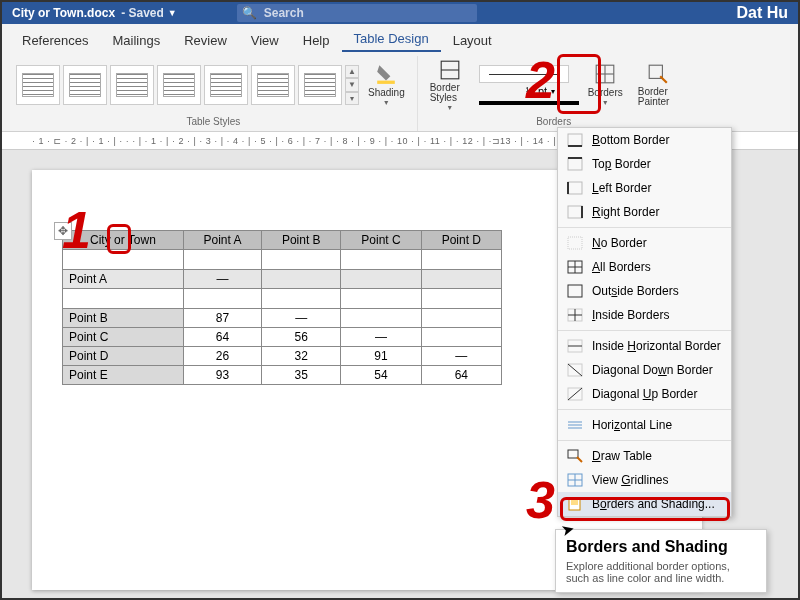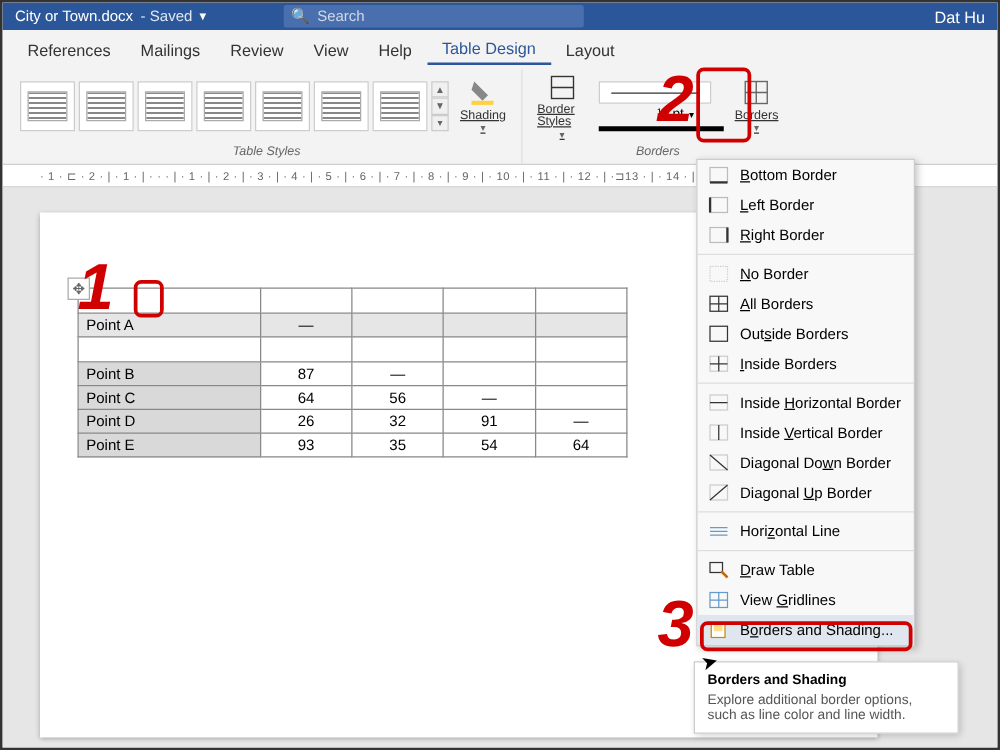--- a/index.html
+++ b/index.html
@@ -1,43 +1,43 @@
 <!DOCTYPE html>
 <html><head>
 <meta charset="utf-8">
 <style>
 * { margin: 0; padding: 0; box-sizing: border-box; font-family: "Segoe UI", Arial, sans-serif; }
 body { width: 800px; height: 600px; background: #e6e6e6; overflow: hidden; position: relative; border: 2px solid #333; }
 
-.titlebar { height: 22px; background: #2b579a; color: #fff; display: flex; align-items: center; padding: 0 6px; font-size: 12px; }
+.titlebar { height: 22px; background: #2b579a; color: #fff; display: flex; align-items: center; padding: 0 6px; font-size: 12px; font-weight: bold; }
 .titlebar .doc-title { margin-left: 4px; }
 .titlebar .saved-state { margin-left: 6px; opacity: 0.85; }
 .titlebar .dropdown-caret { margin-left: 4px; font-size: 9px; }
 .titlebar .spacer { flex: 1; }
 .titlebar .search-box { height: 18px; width: 240px; background: #4a6fae; border-radius: 2px; display: flex; align-items: center; padding: 0 6px; color: #d0d8e8; font-size: 12px; }
 .titlebar .search-box .icon { margin-right: 6px; }
-.titlebar .user { margin-left: auto; margin-right: 4px; font-size: 13px; }
+.titlebar .user { margin-left: auto; margin-right: 4px; font-size: 16px; }
 
 .ribbon-tabs { height: 28px; background: #f3f3f3; display: flex; align-items: flex-end; padding: 0 8px; font-size: 13px; }
 .ribbon-tabs .tab { padding: 4px 12px; color: #333; cursor: pointer; }
 .ribbon-tabs .tab.active { color: #2b579a; border-bottom: 2px solid #2b579a; font-weight: 500; }
 
 .ribbon { height: 80px; background: #f3f3f3; border-bottom: 1px solid #d0d0d0; display: flex; padding: 4px 8px 0; font-size: 11px; }
 .ribbon-group { display: flex; flex-direction: column; align-items: center; padding: 0 6px; border-right: 1px solid #e0e0e0; }
 .ribbon-group:last-child { border-right: none; }
 .ribbon-group .group-content { display: flex; align-items: center; gap: 3px; height: 58px; }
-.ribbon-group .group-label { font-size: 10px; color: #666; margin-top: 2px; font-style: italic; }
+.ribbon-group .group-label { font-size: 10px; color: #666; margin-top: 2px; }
 
 .style-thumb { width: 44px; height: 40px; background: #fff; border: 1px solid #ccc; display: flex; align-items: center; justify-content: center; }
 .style-thumb .thumb-lines { width: 32px; height: 24px; background:
   repeating-linear-gradient(to bottom, #888 0 1px, transparent 1px 4px); border: 1px solid #aaa; }
 .style-scroll { width: 14px; height: 40px; display: flex; flex-direction: column; }
 .style-scroll .sbtn { flex: 1; background: #f0f0f0; border: 1px solid #ccc; display: flex; align-items: center; justify-content: center; font-size: 8px; color: #666; }
 
-.ribbon-btn { display: flex; flex-direction: column; align-items: center; padding: 2px 6px; font-size: 10px; color: #333; cursor: pointer; text-decoration: underline; }
+.ribbon-btn { display: flex; flex-direction: column; align-items: center; padding: 2px 6px; font-size: 10px; color: #333; cursor: pointer; }
 .ribbon-btn .ricon { width: 22px; height: 22px; display: flex; align-items: center; justify-content: center; margin-bottom: 2px; }
 .ribbon-btn .caret { font-size: 8px; color: #666; }
 
 .border-style-row { display: flex; flex-direction: column; gap: 2px; }
 .border-style-row .line-preview { width: 90px; height: 18px; border: 1px solid #ccc; background: #fff; display:flex; align-items:center; justify-content:center; }
 .border-style-row .line-preview .hr { width:70px; border-top:1px solid #333; }
 .border-style-row .widthsel { display:flex; align-items:center; gap:4px; font-size:11px;margin-left:47px; }
 .pen-color { width: 100px; height: 4px; background: #000; margin-top: 2px; }
 
 .borders-btn { position: relative; }
@@ -58,21 +58,21 @@
 
 .dropdown-menu { position: absolute; top: 125px; left: 555px; width: 175px; background: #f8f8f8; border: 1px solid #ccc; box-shadow: 2px 2px 6px rgba(0,0,0,0.25); font-size: 12px; z-index: 50; }
 .dropdown-menu .menu-item { display: flex; align-items: center; padding: 4px 8px; gap: 8px; cursor: pointer; }
 .dropdown-menu .menu-item:hover, .dropdown-menu .menu-item.hover { background: #e0e6ef; }
 .dropdown-menu .menu-item .micon { width: 18px; height: 16px; display: flex; align-items: center; justify-content: center; }
 .dropdown-menu .menu-item .micon svg { width: 16px; height: 14px; }
 .dropdown-menu .sep { height: 1px; background: #ddd; margin: 3px 0; }
 .dropdown-menu .menu-item u { text-decoration: underline; }
 
 .tooltip { position: absolute; top: 527px; left: 553px; width: 212px; background: #fff; border: 1px solid #ccc; box-shadow: 2px 2px 6px rgba(0,0,0,0.2); padding: 8px 10px; font-size: 11px; z-index: 60; }
-.tooltip .tt-title { font-weight: bold; margin-bottom: 4px; font-size: 11px; }
+.tooltip .tt-title { font-weight: bold; margin-bottom: 4px; font-size: 16px; }
 .tooltip .tt-body { color: #555; }
 
 .callout { position: absolute; font-family: Arial, sans-serif; font-size: 52px; font-weight: 900; font-style: italic; color: #d00000; z-index: 100; pointer-events: none; }
 .callout-box { position: absolute; border: 3px solid #d00000; border-radius: 6px; z-index: 99; pointer-events: none; }
 
 .cursor-ptr { position: absolute; top: 518px; left: 559px; font-size: 16px; z-index: 110; pointer-events: none; color:#000; transform: rotate(-15deg); }
 </style>
 </head>
 <body>
 
@@ -168,32 +168,48 @@
         <div class="ricon">
           <svg viewBox="0 0 20 20">
               <rect x="2" y="2" width="16" height="16" fill="none" stroke="#666"></rect>
               <line x1="10" y1="2" x2="10" y2="18" stroke="#666"></line>
               <line x1="2" y1="10" x2="18" y2="10" stroke="#666"></line>
             </svg>
         </div>
         <span>Borders</span>
         <span class="caret">▾</span>
       </div>
+      <div class="ribbon-btn">
+        <div class="ricon">
+          <svg viewBox="0 0 20 20">
+              <rect x="2" y="2" width="12" height="12" fill="none" stroke="#666"></rect>
+              <path d="M12 12 L18 18" stroke="#c60" stroke-width="2"></path>
+            </svg>
+        </div>
+        <span style="max-width:40px;line-height:1">Border Painter</span>
+      </div>
     </div>
     <div class="group-label">Borders</div>
   </div>
 </div>
 
 <div class="ruler">· 1 · ⊏ · 2 · | · 1 · | · · · | · 1 · | · 2 · | · 3 · | · 4 · | · 5 · | · 6 · | · 7 · | · 8 · | · 9 · | · 10 · | · 11 · | · 12 · | ·⊐13 · | · 14 · | ·</div>
 
 <div class="doc-area">
   <div class="page">
     <div class="move-handle">✥</div>
     <table class="data-table">
       <tbody>
+          <tr>
+        <th>City or Town</th>
+        <th>Point A</th>
+        <th>Point B</th>
+        <th>Point C</th>
+        <th>Point D</th>
+      </tr>
       <tr class="gap">
             <td></td>
             <td></td>
             <td></td>
             <td></td>
             <td></td>
           </tr>
       <tr class="head2">
         <td class="left">Point A</td>
         <td>—</td>
@@ -248,20 +264,29 @@
           <rect x="1" y="1" width="14" height="12" fill="none" stroke="#bbb"></rect>
           <line x1="1" y1="13" x2="15" y2="13" stroke="#333" stroke-width="2"></line>
         </svg>
       </span>
       <span><u>B</u>ottom Border</span>
     </div>
     <div class="menu-item">
       <span class="micon">
         <svg viewBox="0 0 16 14">
           <rect x="1" y="1" width="14" height="12" fill="none" stroke="#bbb"></rect>
+          <line x1="1" y1="1" x2="15" y2="1" stroke="#333" stroke-width="2"></line>
+        </svg>
+      </span>
+      <span>To<u>p</u> Border</span>
+    </div>
+    <div class="menu-item">
+      <span class="micon">
+        <svg viewBox="0 0 16 14">
+          <rect x="1" y="1" width="14" height="12" fill="none" stroke="#bbb"></rect>
           <line x1="1" y1="1" x2="1" y2="13" stroke="#333" stroke-width="2"></line>
         </svg>
       </span>
       <span><u>L</u>eft Border</span>
     </div>
     <div class="menu-item">
       <span class="micon">
         <svg viewBox="0 0 16 14">
           <rect x="1" y="1" width="14" height="12" fill="none" stroke="#bbb"></rect>
           <line x1="15" y1="1" x2="15" y2="13" stroke="#333" stroke-width="2"></line>
@@ -308,29 +333,20 @@
     </div>
     <div class="sep"></div>
     <div class="menu-item">
       <span class="micon">
         <svg viewBox="0 0 16 14">
           <rect x="1" y="1" width="14" height="12" fill="none" stroke="#ccc"></rect>
           <line x1="1" y1="7" x2="15" y2="7" stroke="#333"></line>
         </svg>
       </span>
       <span>Inside <u>H</u>orizontal Border</span>
-    </div>
-    <div class="menu-item">
-      <span class="micon">
-        <svg viewBox="0 0 16 14">
-          <rect x="1" y="1" width="14" height="12" fill="none" stroke="#ccc"></rect>
-          <line x1="8" y1="1" x2="8" y2="13" stroke="#333"></line>
-        </svg>
-      </span>
-      <span>Inside <u>V</u>ertical Border</span>
     </div>
     <div class="menu-item">
       <span class="micon">
         <svg viewBox="0 0 16 14">
           <rect x="1" y="1" width="14" height="12" fill="none" stroke="#ccc"></rect>
           <line x1="1" y1="1" x2="15" y2="13" stroke="#333"></line>
         </svg>
       </span>
       <span>Diagonal Do<u>w</u>n Border</span>
     </div>

